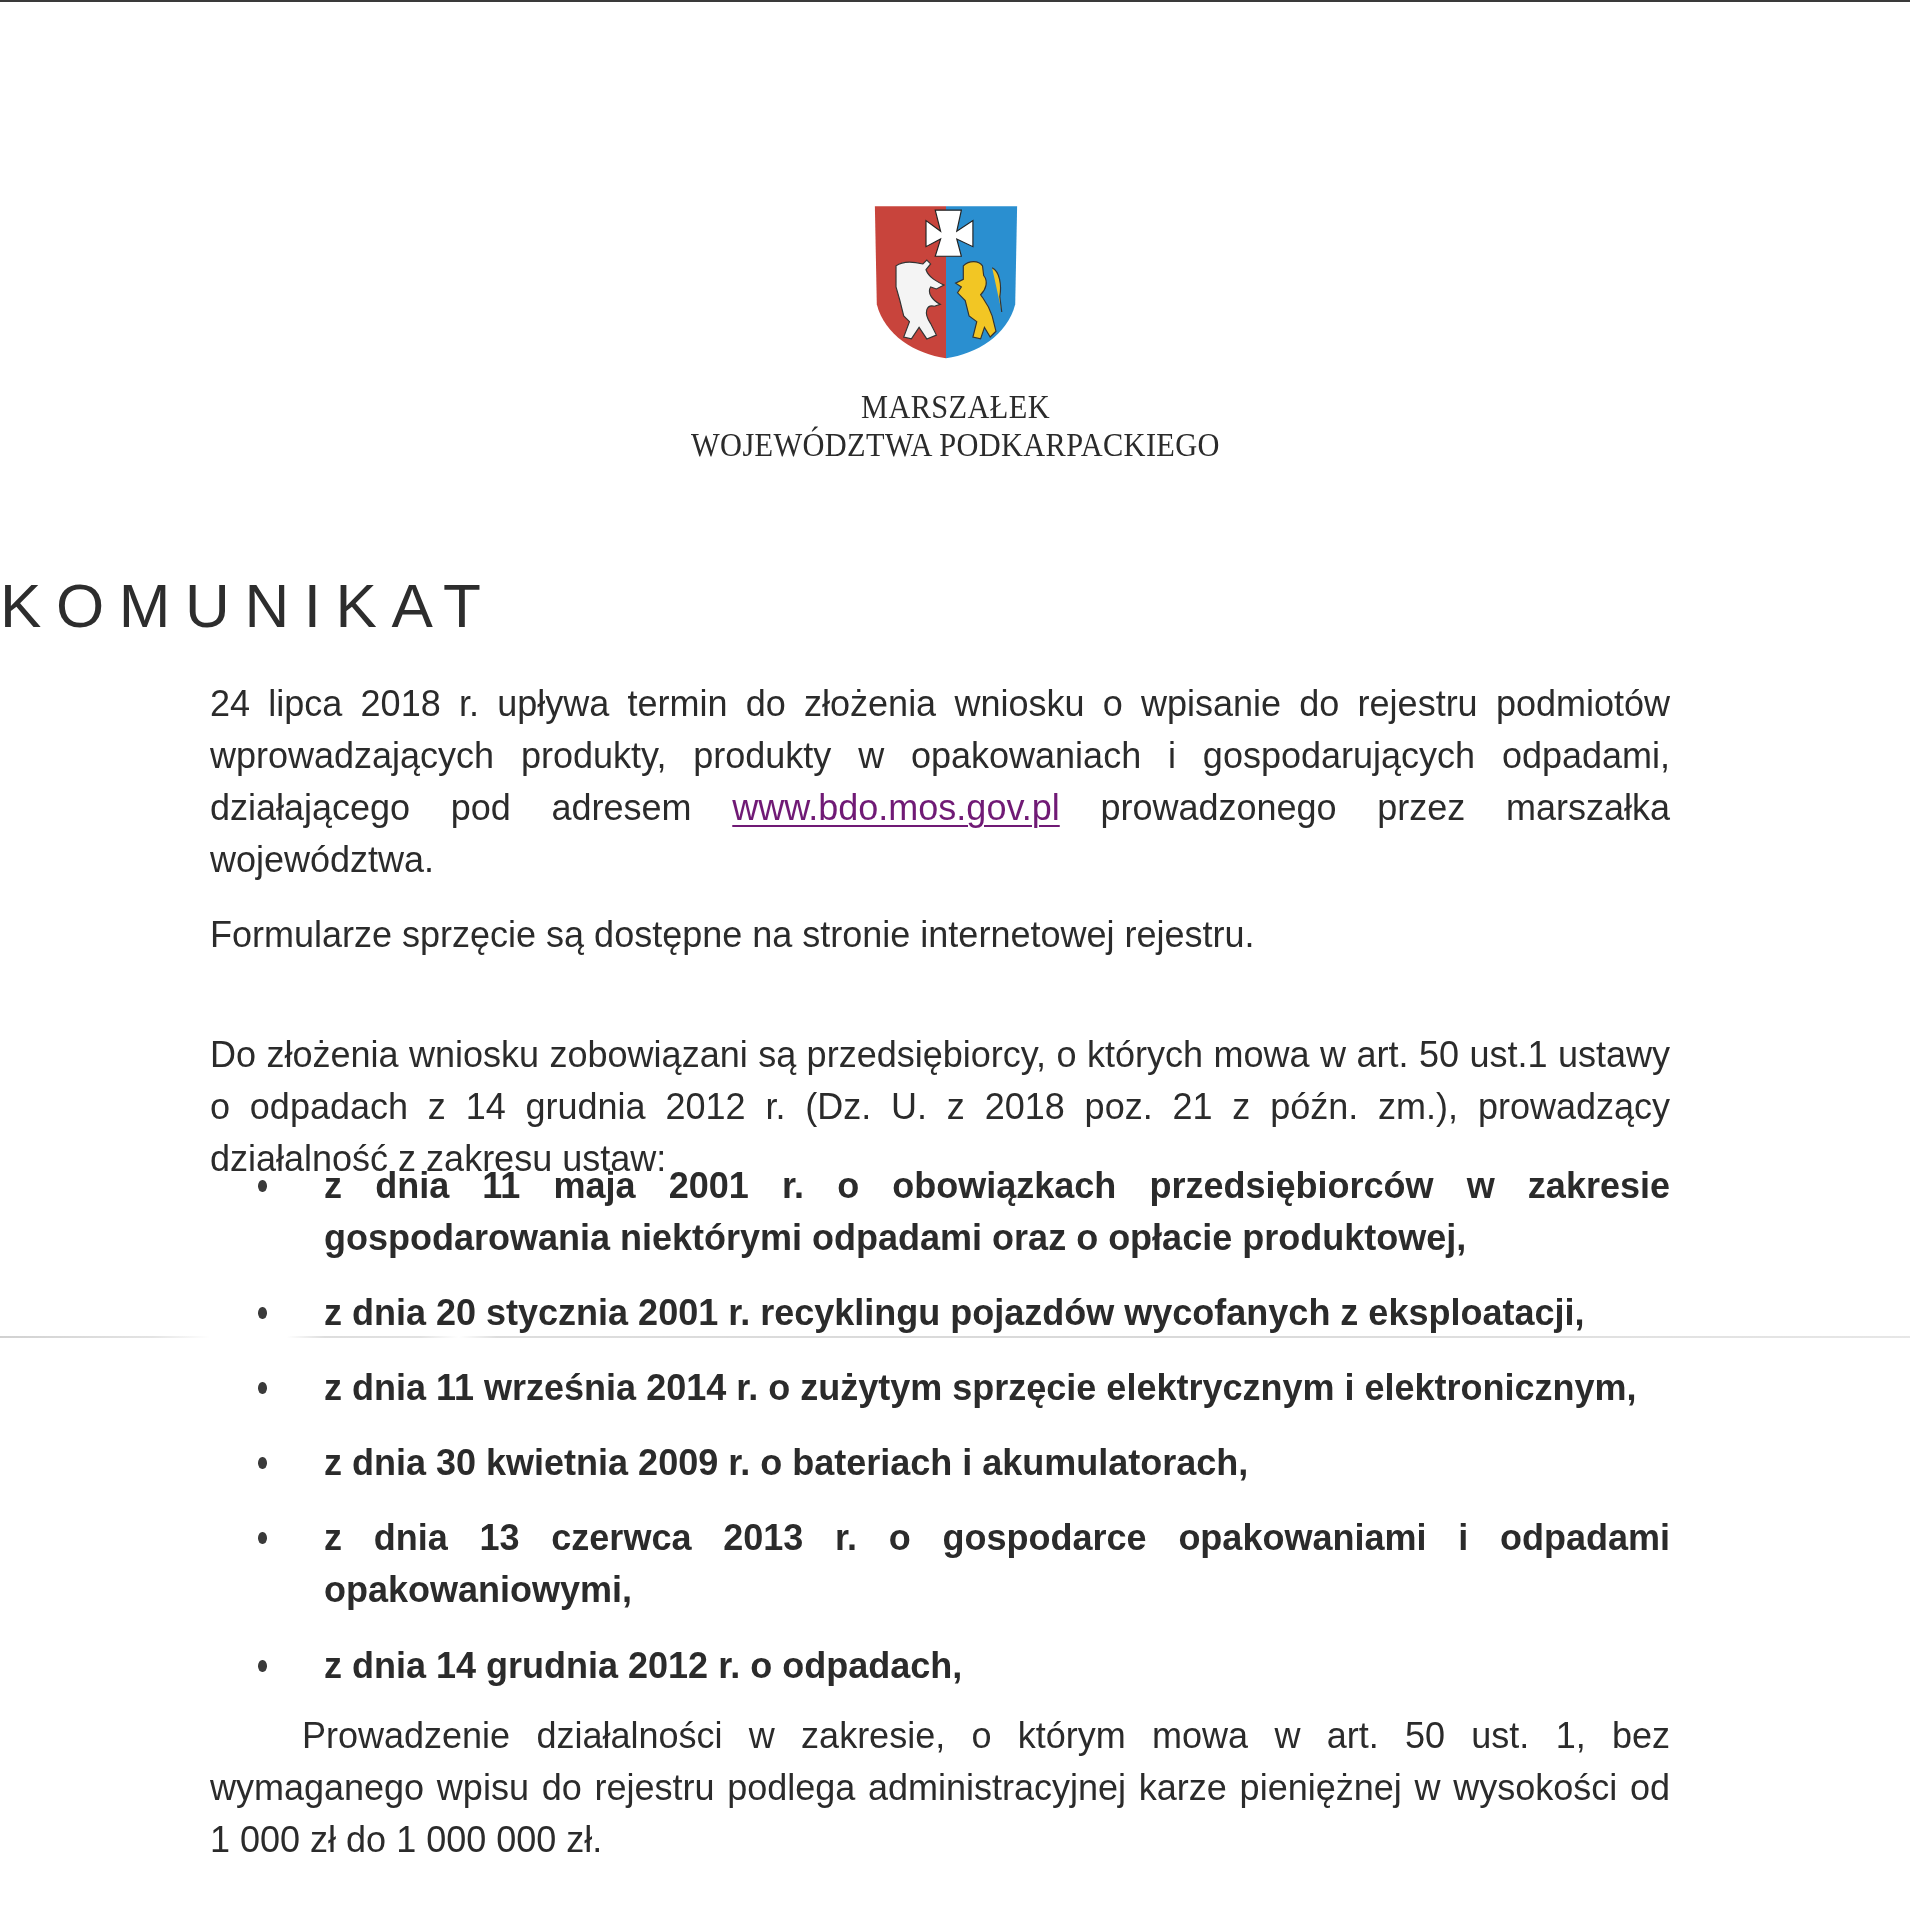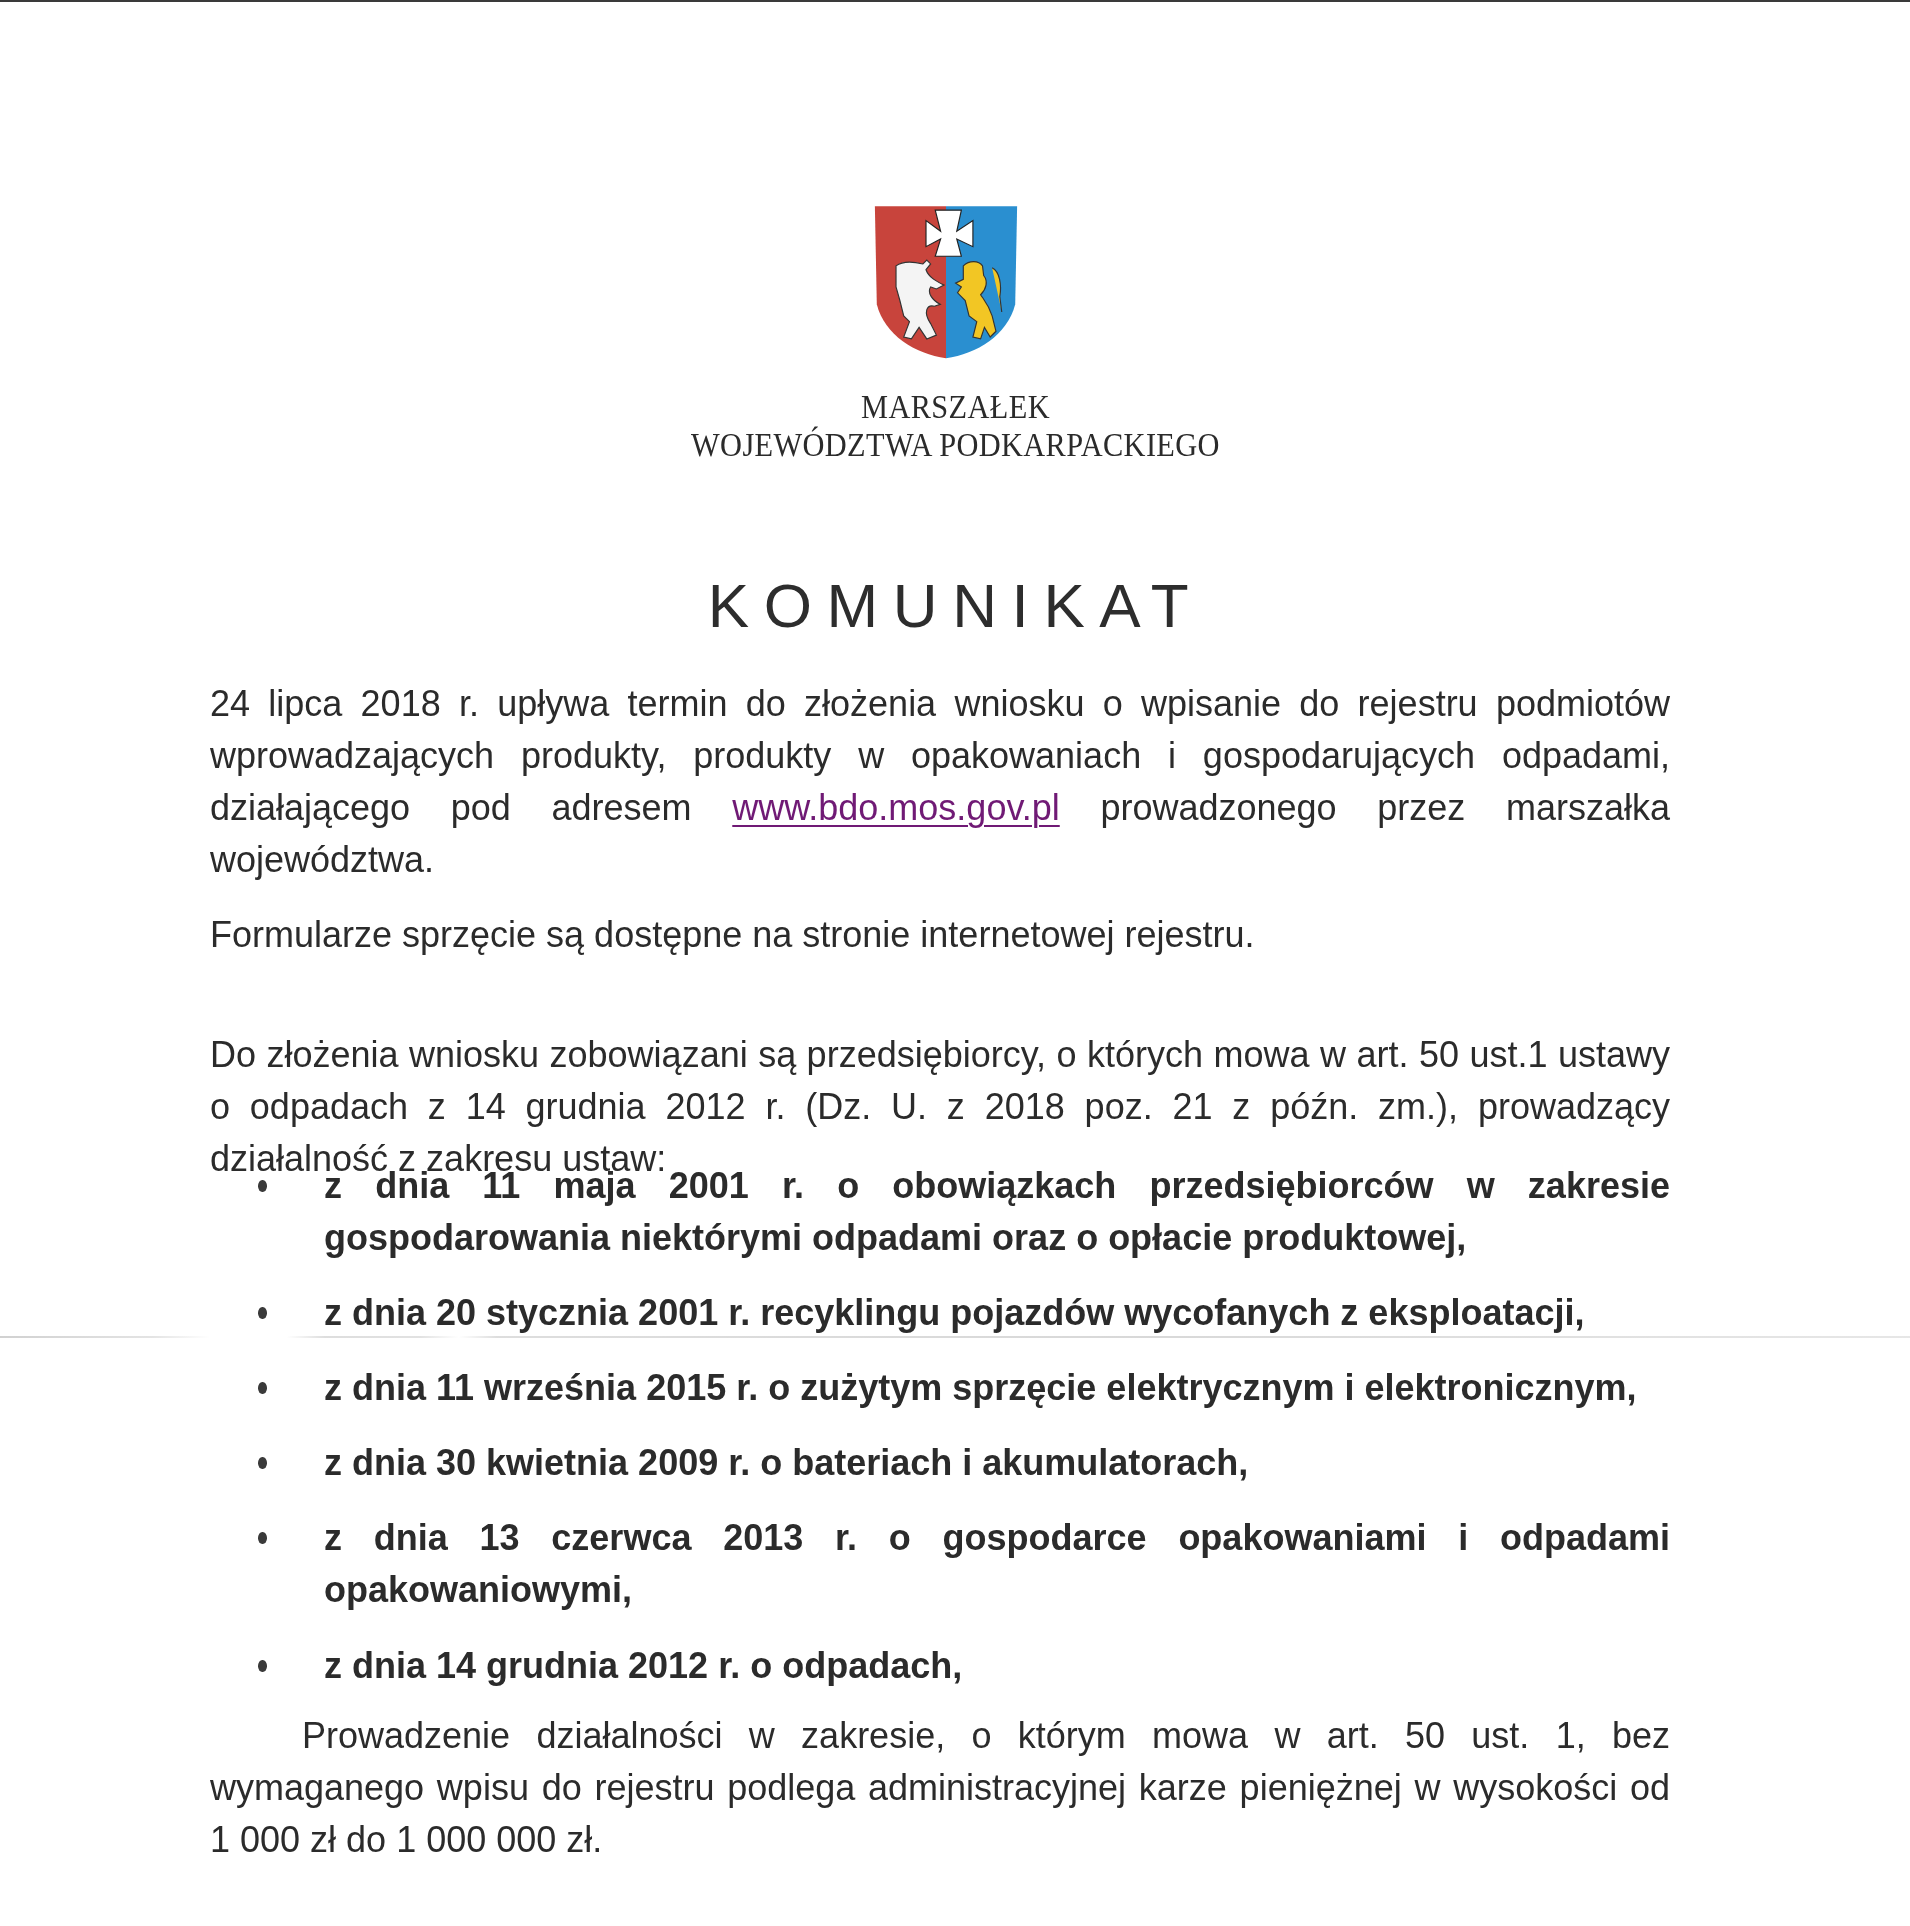--- a/index.html
+++ b/index.html
@@ -4,21 +4,21 @@
 <style>
   html, body { margin:0; padding:0; }
   body { width:1911px; height:2700px; background:#ffffff; position:relative; overflow:hidden; color:#2a2a2a; }
   .abs { position:absolute; }
   .top-border { left:0; top:0; width:1911px; height:2.3px; background:#3a3a3a; }
   .fold-line { left:0; top:1336px; width:1911px; height:1.5px; background:linear-gradient(90deg,#bdbdbd 0,#d8d8d8 8%,transparent 11%,transparent 15%,#cfcfcf 17%,#d5d5d5 22%,transparent 24%,#cfcfcf 26%,#c8c8c8 60%,#dcdcdc 100%); opacity:.7; }
   .coat { left:869px; top:189px; width:154px; height:173px; }
   .header-line { left:0; width:1911px; text-align:center; font-family:"Liberation Serif", serif; color:#2b2b2b; letter-spacing:0.4px; transform:scaleX(0.92); }
   .h1 { top:389px; font-size:33px; }
   .h2 { top:427px; font-size:33px; }
-  .title { left:0; top:570px; width:1911px; text-align:center; font-family:"Liberation Sans", sans-serif; font-size:62px; letter-spacing:14.6px; color:#2d2d2d; font-weight:normal; }
+  .title { left:0; top:570px; width:1911px; text-align:left; font-family:"Liberation Sans", sans-serif; font-size:62px; letter-spacing:14.6px; color:#2d2d2d; font-weight:normal; }
   .body-text { left:210px; width:1460px; font-family:"Liberation Sans", sans-serif; font-size:36px; line-height:52px; color:#2b2b2b; text-align:justify; }
   .body-text p { margin:0; }
   .link { color:#701a75; }
   .link.u { text-decoration:underline; text-decoration-thickness:2.3px; text-underline-offset:5.4px; }
   .bold { font-weight:normal; }
   .bullets { left:210px; width:1460px; font-family:"Liberation Sans", sans-serif; font-size:36px; line-height:52px; color:#2b2b2b; }
   .bullet-item { position:absolute; left:0; width:1460px; }
   .bullet-dot { position:absolute; left:48px; top:20px; width:8.5px; height:11.6px; border-radius:50%; background:#3a3a3a; }
   .bullet-text { position:absolute; left:114px; width:1346px; text-align:justify; text-align-last:left;font-weight:bold; }
 </style>
@@ -57,21 +57,21 @@
   <div class="bullet-item" style="top:0px;">
     <span class="bullet-dot"></span>
     <span class="bullet-text">z dnia 11 maja 2001 r. o obowiązkach przedsiębiorców w zakresie gospodarowania niektórymi odpadami oraz o opłacie produktowej,</span>
   </div>
   <div class="bullet-item" style="top:127px;">
     <span class="bullet-dot"></span>
     <span class="bullet-text">z dnia 20 stycznia 2001 r. recyklingu pojazdów wycofanych z eksploatacji,</span>
   </div>
   <div class="bullet-item" style="top:202px;">
     <span class="bullet-dot"></span>
-    <span class="bullet-text">z dnia 11 września 2015 r. o zużytym sprzęcie elektrycznym i elektronicznym,</span>
+    <span class="bullet-text">z dnia 11 września 2014 r. o zużytym sprzęcie elektrycznym i elektronicznym,</span>
   </div>
   <div class="bullet-item" style="top:277px;">
     <span class="bullet-dot"></span>
     <span class="bullet-text">z dnia 30 kwietnia 2009 r. o bateriach i akumulatorach,</span>
   </div>
   <div class="bullet-item" style="top:352px;">
     <span class="bullet-dot"></span>
     <span class="bullet-text">z dnia 13 czerwca 2013 r. o gospodarce opakowaniami i odpadami opakowaniowymi,</span>
   </div>
   <div class="bullet-item" style="top:480px;">

